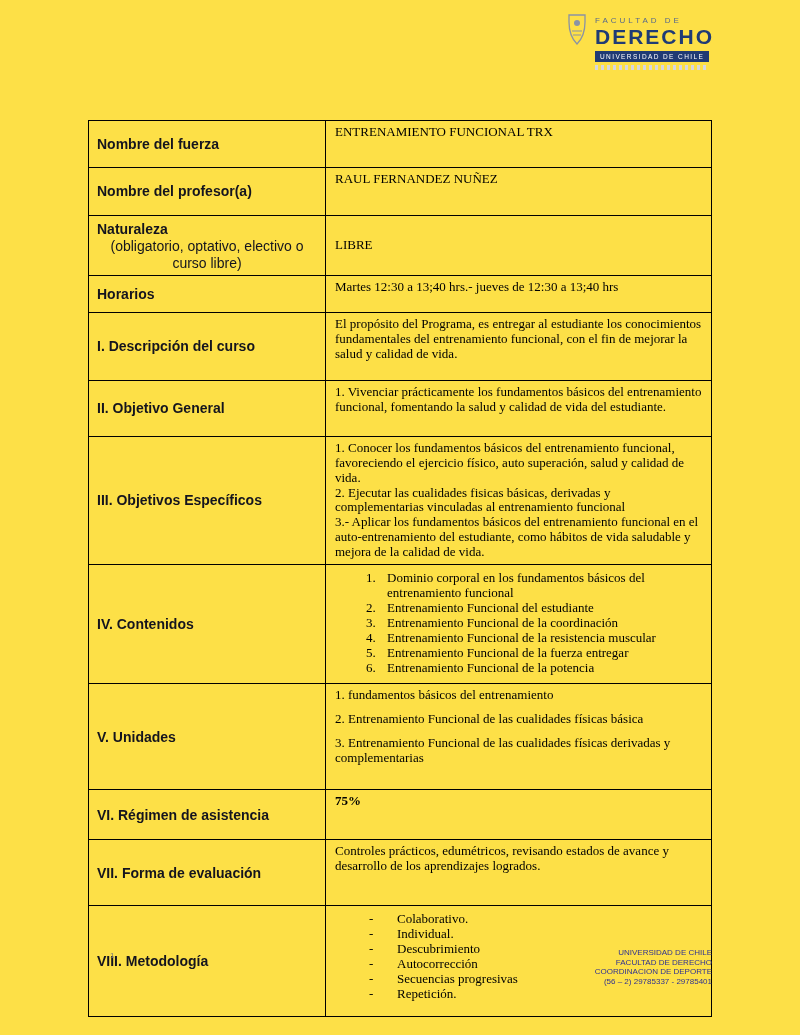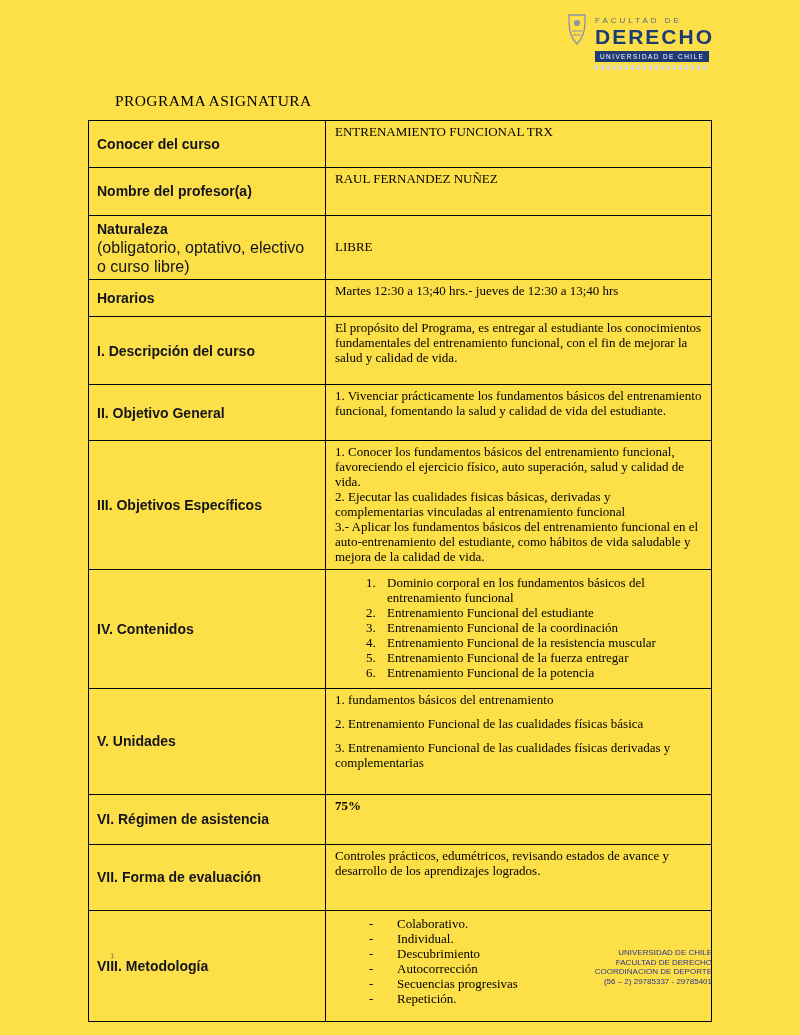--- a/index.html
+++ b/index.html
@@ -43,21 +43,21 @@
     border-collapse:collapse; table-layout:fixed;
   }
   table.program td { border:1px solid #000; }
   td.lbl {
     width:220px; vertical-align:middle; padding:3px 8px;
     font-family:"Liberation Sans", sans-serif; font-weight:bold; font-size:14px;
     color:#14141e; line-height:1.15;
   }
   td.lbl.top { vertical-align:top; padding-top:5px; }
   .sublabel {
-    font-weight:normal; font-size:16px; line-height:1.2; color:#14141e; margin-top:1px;
+    font-weight:normal; font-size:14px; line-height:1.2; color:#14141e; margin-top:1px;text-align:center;
   }
   td.val {
     vertical-align:top; padding:4px 9px;
     font-family:Liberation Serif, serif; font-size:13px; line-height:1.15; color:#000;
   }
   td.val.mid { vertical-align:middle; }
   td.val p { margin:0; }
   td.val p.gap { margin-bottom:9px; }
   td.val .bold { font-weight:bold; }
 
@@ -108,26 +108,25 @@
       </svg>
     </span>
     <div class="logo-text">
       <div class="logo-faculty">FACULTAD DE</div>
       <div class="logo-school">DERECHO</div>
       <div class="logo-band">UNIVERSIDAD DE CHILE</div>
       <div class="logo-tagline"></div>
     </div>
   </div>
 
-  <h1 class="doc-title">PROGRAMA ASIGNATURA</h1>
 
   <table class="program">
     <tbody>
       <tr class="r-curso">
-        <td class="lbl">Conocer del curso</td>
+        <td class="lbl">Nombre del fuerza</td>
         <td class="val">ENTRENAMIENTO FUNCIONAL TRX</td>
       </tr>
 
       <tr class="r-profesor">
         <td class="lbl">Nombre del profesor(a)</td>
         <td class="val">RAUL FERNANDEZ NUÑEZ</td>
       </tr>
 
       <tr class="r-naturaleza">
         <td class="lbl top">

